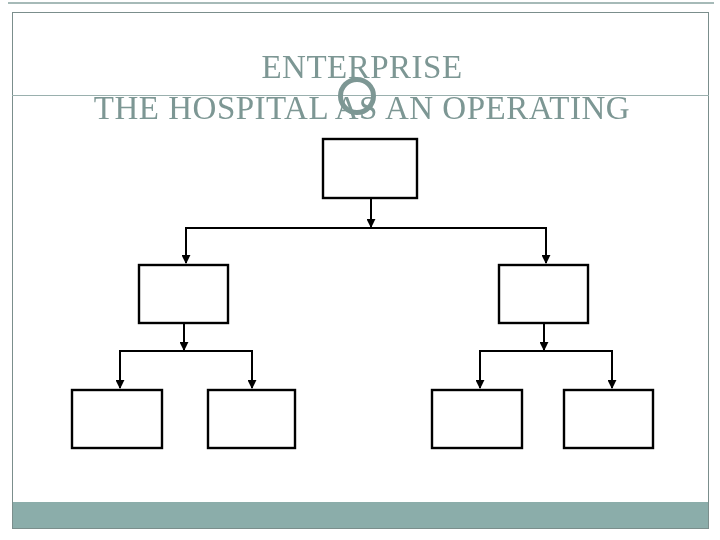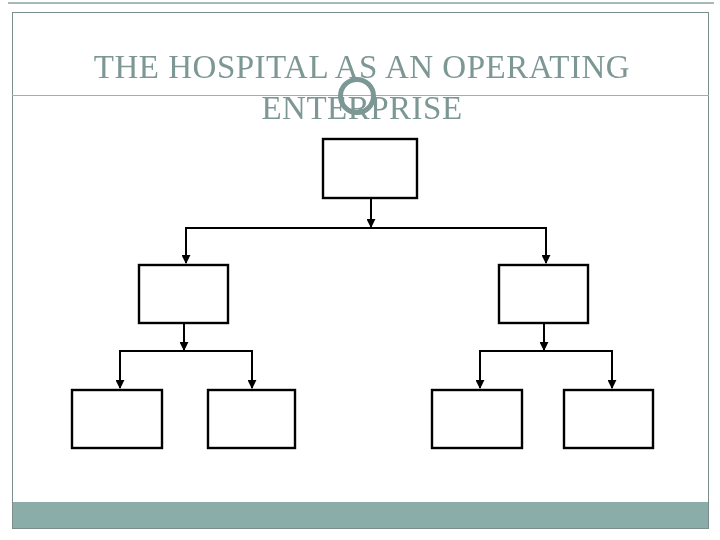--- a/index.html
+++ b/index.html
@@ -54,22 +54,22 @@
 </style>
 </head>
 <body>
 
 <div class="top-line"></div>
 <div class="frame"></div>
 <div class="title-rule"></div>
 <div class="ring"></div>
 
 <div class="title">
+  <div>ENTERPRISE</div>
   <div>THE HOSPITAL AS AN OPERATING</div>
-  <div>ENTERPRISE</div>
 </div>
 
 <svg class="diagram" viewBox="0 0 720 540" xmlns="http://www.w3.org/2000/svg">
   <defs>
     <marker id="arrow" viewBox="0 0 10 10" refX="9" refY="5" markerWidth="9" markerHeight="9" orient="auto" markerUnits="userSpaceOnUse">
       <path d="M0,0 L10,5 L0,10 z" fill="#000000"></path>
     </marker>
   </defs>
 
   <line x1="371" y1="198" x2="371" y2="227" marker-end="url(#arrow)"></line>

